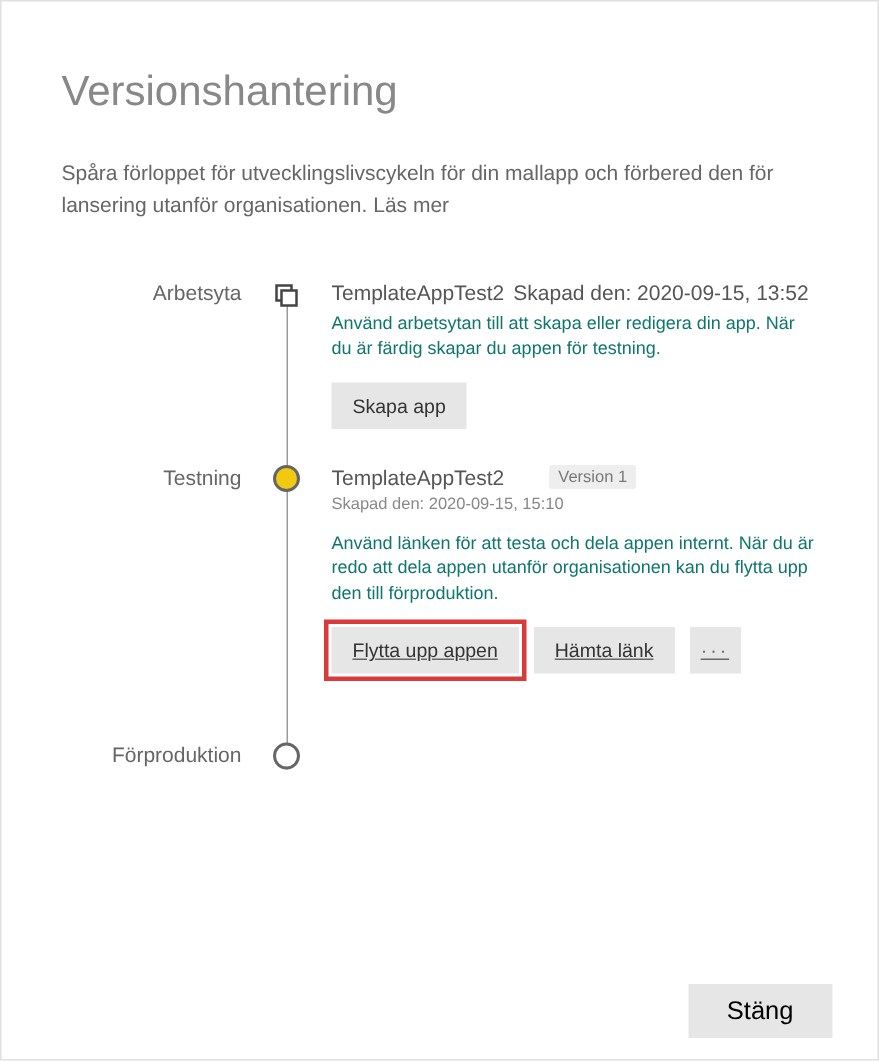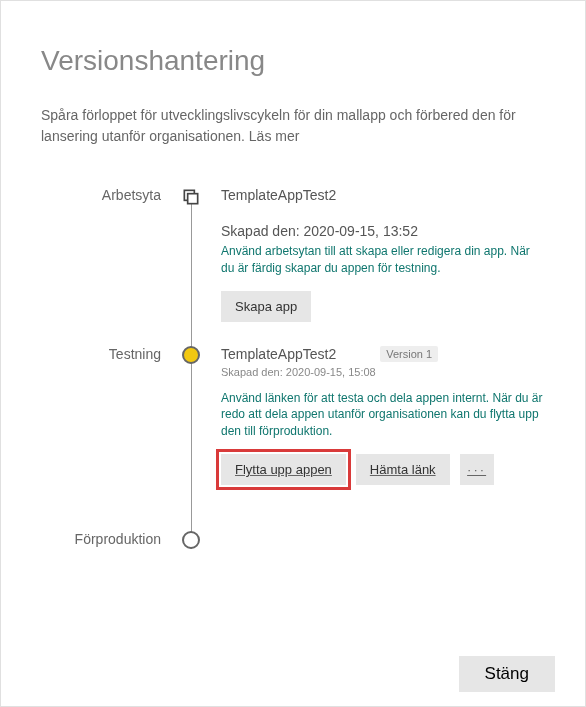--- a/index.html
+++ b/index.html
@@ -72,21 +72,21 @@
     font-size: 13px;
     color: #666;
   }
   .stage-title {
     font-size: 14px;
     color: #555;
     margin-bottom: 4px;
     display: flex;
     align-items: center;
     flex-wrap: wrap;
-    gap: 20px;
+    gap: 6px;
   }
   .created {
     font-size: 11px;
     color: #888;
     margin-bottom: 12px;
   }
   .stage-desc {
     font-size: 12px;
     color: #0f766e;
     line-height: 1.4;
@@ -192,21 +192,21 @@
     <div class="stage">
       <div class="stage-label">Testning</div>
       <div class="stage-node-col">
         <div class="node node-filled"></div>
       </div>
       <div class="stage-content">
         <div class="stage-title">
           <span>TemplateAppTest2</span>
           <span class="version-badge">Version 1</span>
         </div>
-        <div class="created">Skapad den: 2020-09-15, 15:08</div>
+        <div class="created">Skapad den: 2020-09-15, 15:10</div>
         <div class="stage-desc">Använd länken för att testa och dela appen internt. När du är redo att dela appen utanför organisationen kan du flytta upp den till förproduktion.</div>
         <div class="btn-row">
           <button class="btn btn-highlight">Flytta upp appen</button>
           <button class="btn">Hämta länk</button>
           <button class="btn btn-more">···</button>
         </div>
       </div>
     </div>
 
     <div class="stage" style="margin-top:46px;">

